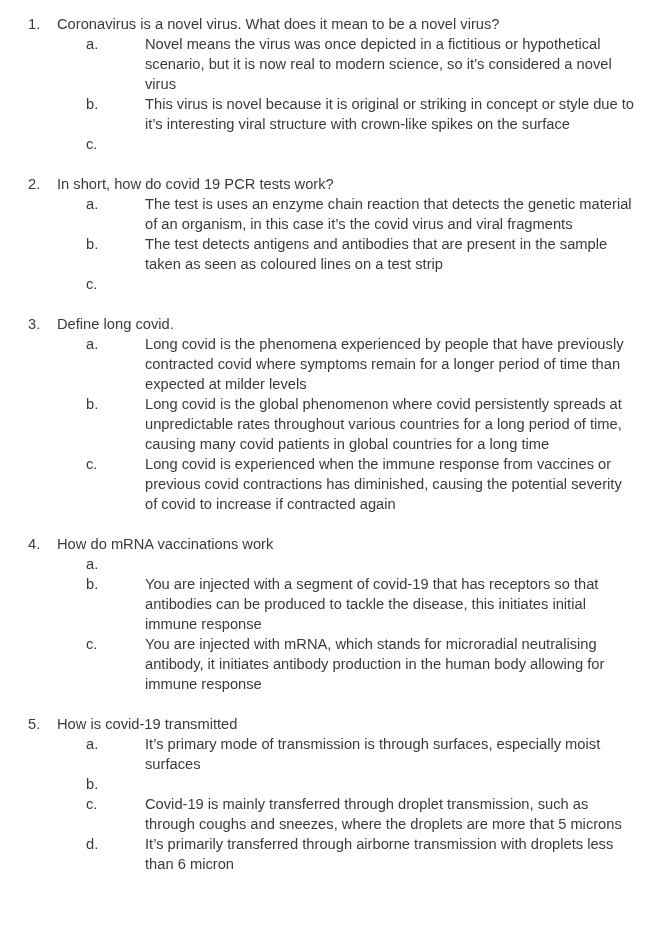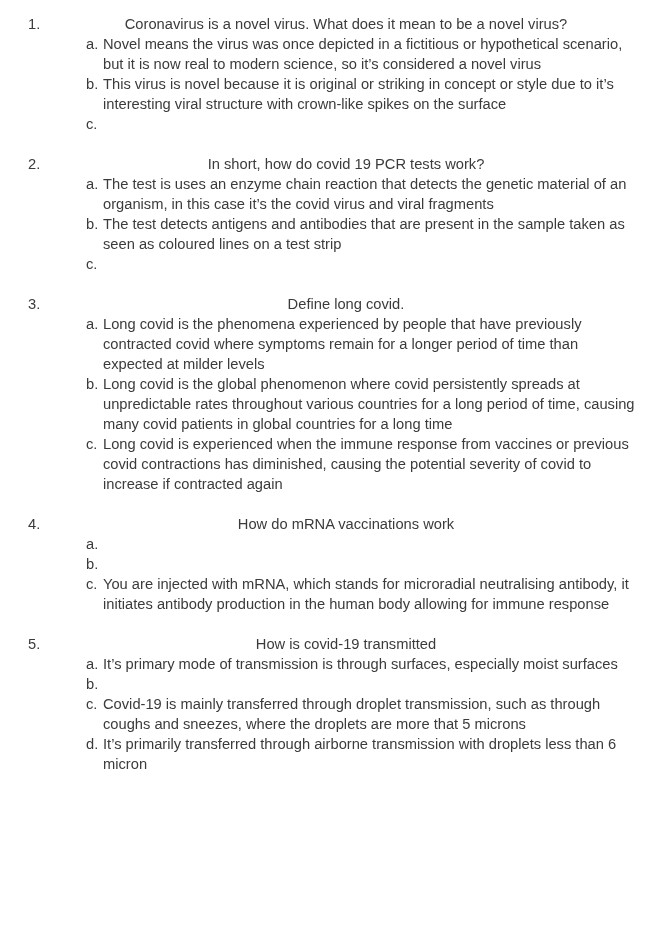--- a/index.html
+++ b/index.html
@@ -29,32 +29,32 @@
   }
   .q-row {
     display: flex;
     align-items: flex-start;
   }
   .q-num {
     flex: 0 0 29px;
   }
   .q-text {
     flex: 1 1 auto;
-    text-align: center;
   }
   .opt-row {
     display: flex;
     align-items: flex-start;
     padding-left: 58px;
   }
   .opt-letter {
     flex: 0 0 17px;
   }
   .opt-text {
     flex: 1 1 auto;
+    margin-left: 42px;
   }
 </style>
 </head>
 <body>
 
 <div class="doc">
 
   <div class="question-block">
     <div class="q-row">
       <span class="q-num">1.</span>
@@ -113,20 +113,21 @@
   <div class="question-block">
     <div class="q-row">
       <span class="q-num">4.</span>
       <span class="q-text">How do mRNA vaccinations work</span>
     </div>
     <div class="opt-row">
       <span class="opt-letter">a.</span>
     </div>
     <div class="opt-row">
       <span class="opt-letter">b.</span>
+      <span class="opt-text">You are injected with a segment of covid-19 that has receptors so that antibodies can be produced to tackle the disease, this initiates initial immune response</span>
     </div>
     <div class="opt-row">
       <span class="opt-letter">c.</span>
       <span class="opt-text">You are injected with mRNA, which stands for microradial neutralising antibody, it initiates antibody production in the human body allowing for immune response</span>
     </div>
   </div>
 
   <div class="question-block">
     <div class="q-row">
       <span class="q-num">5.</span>

